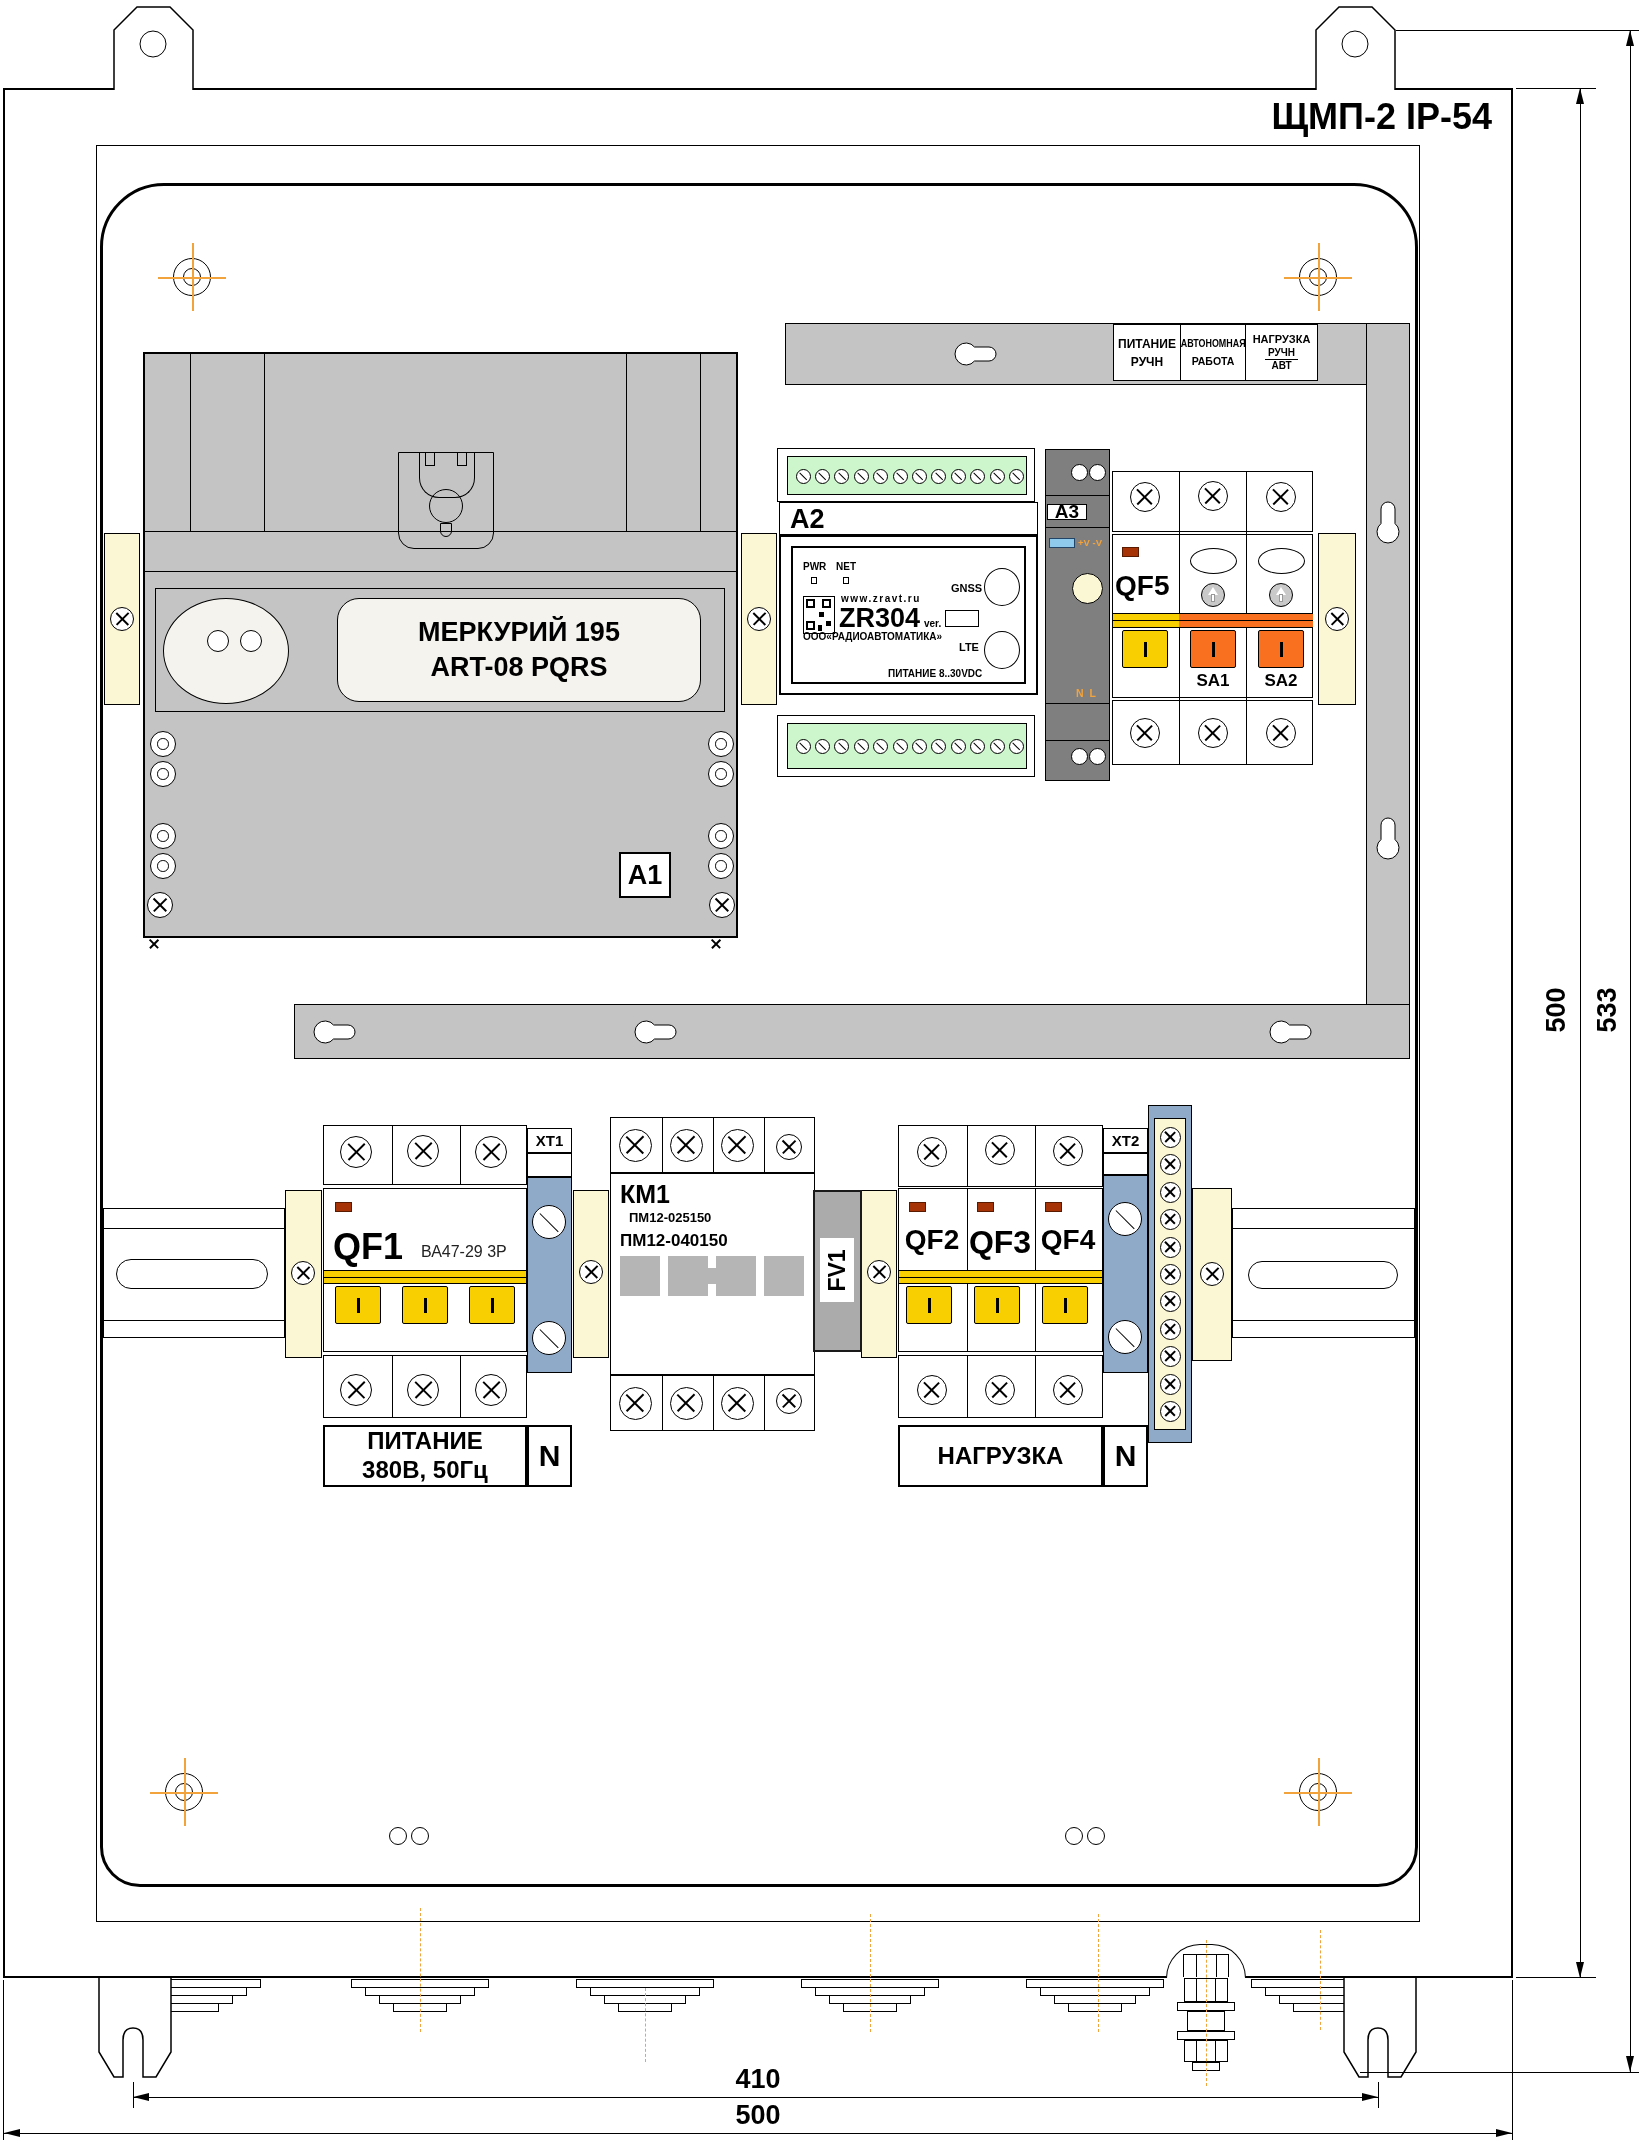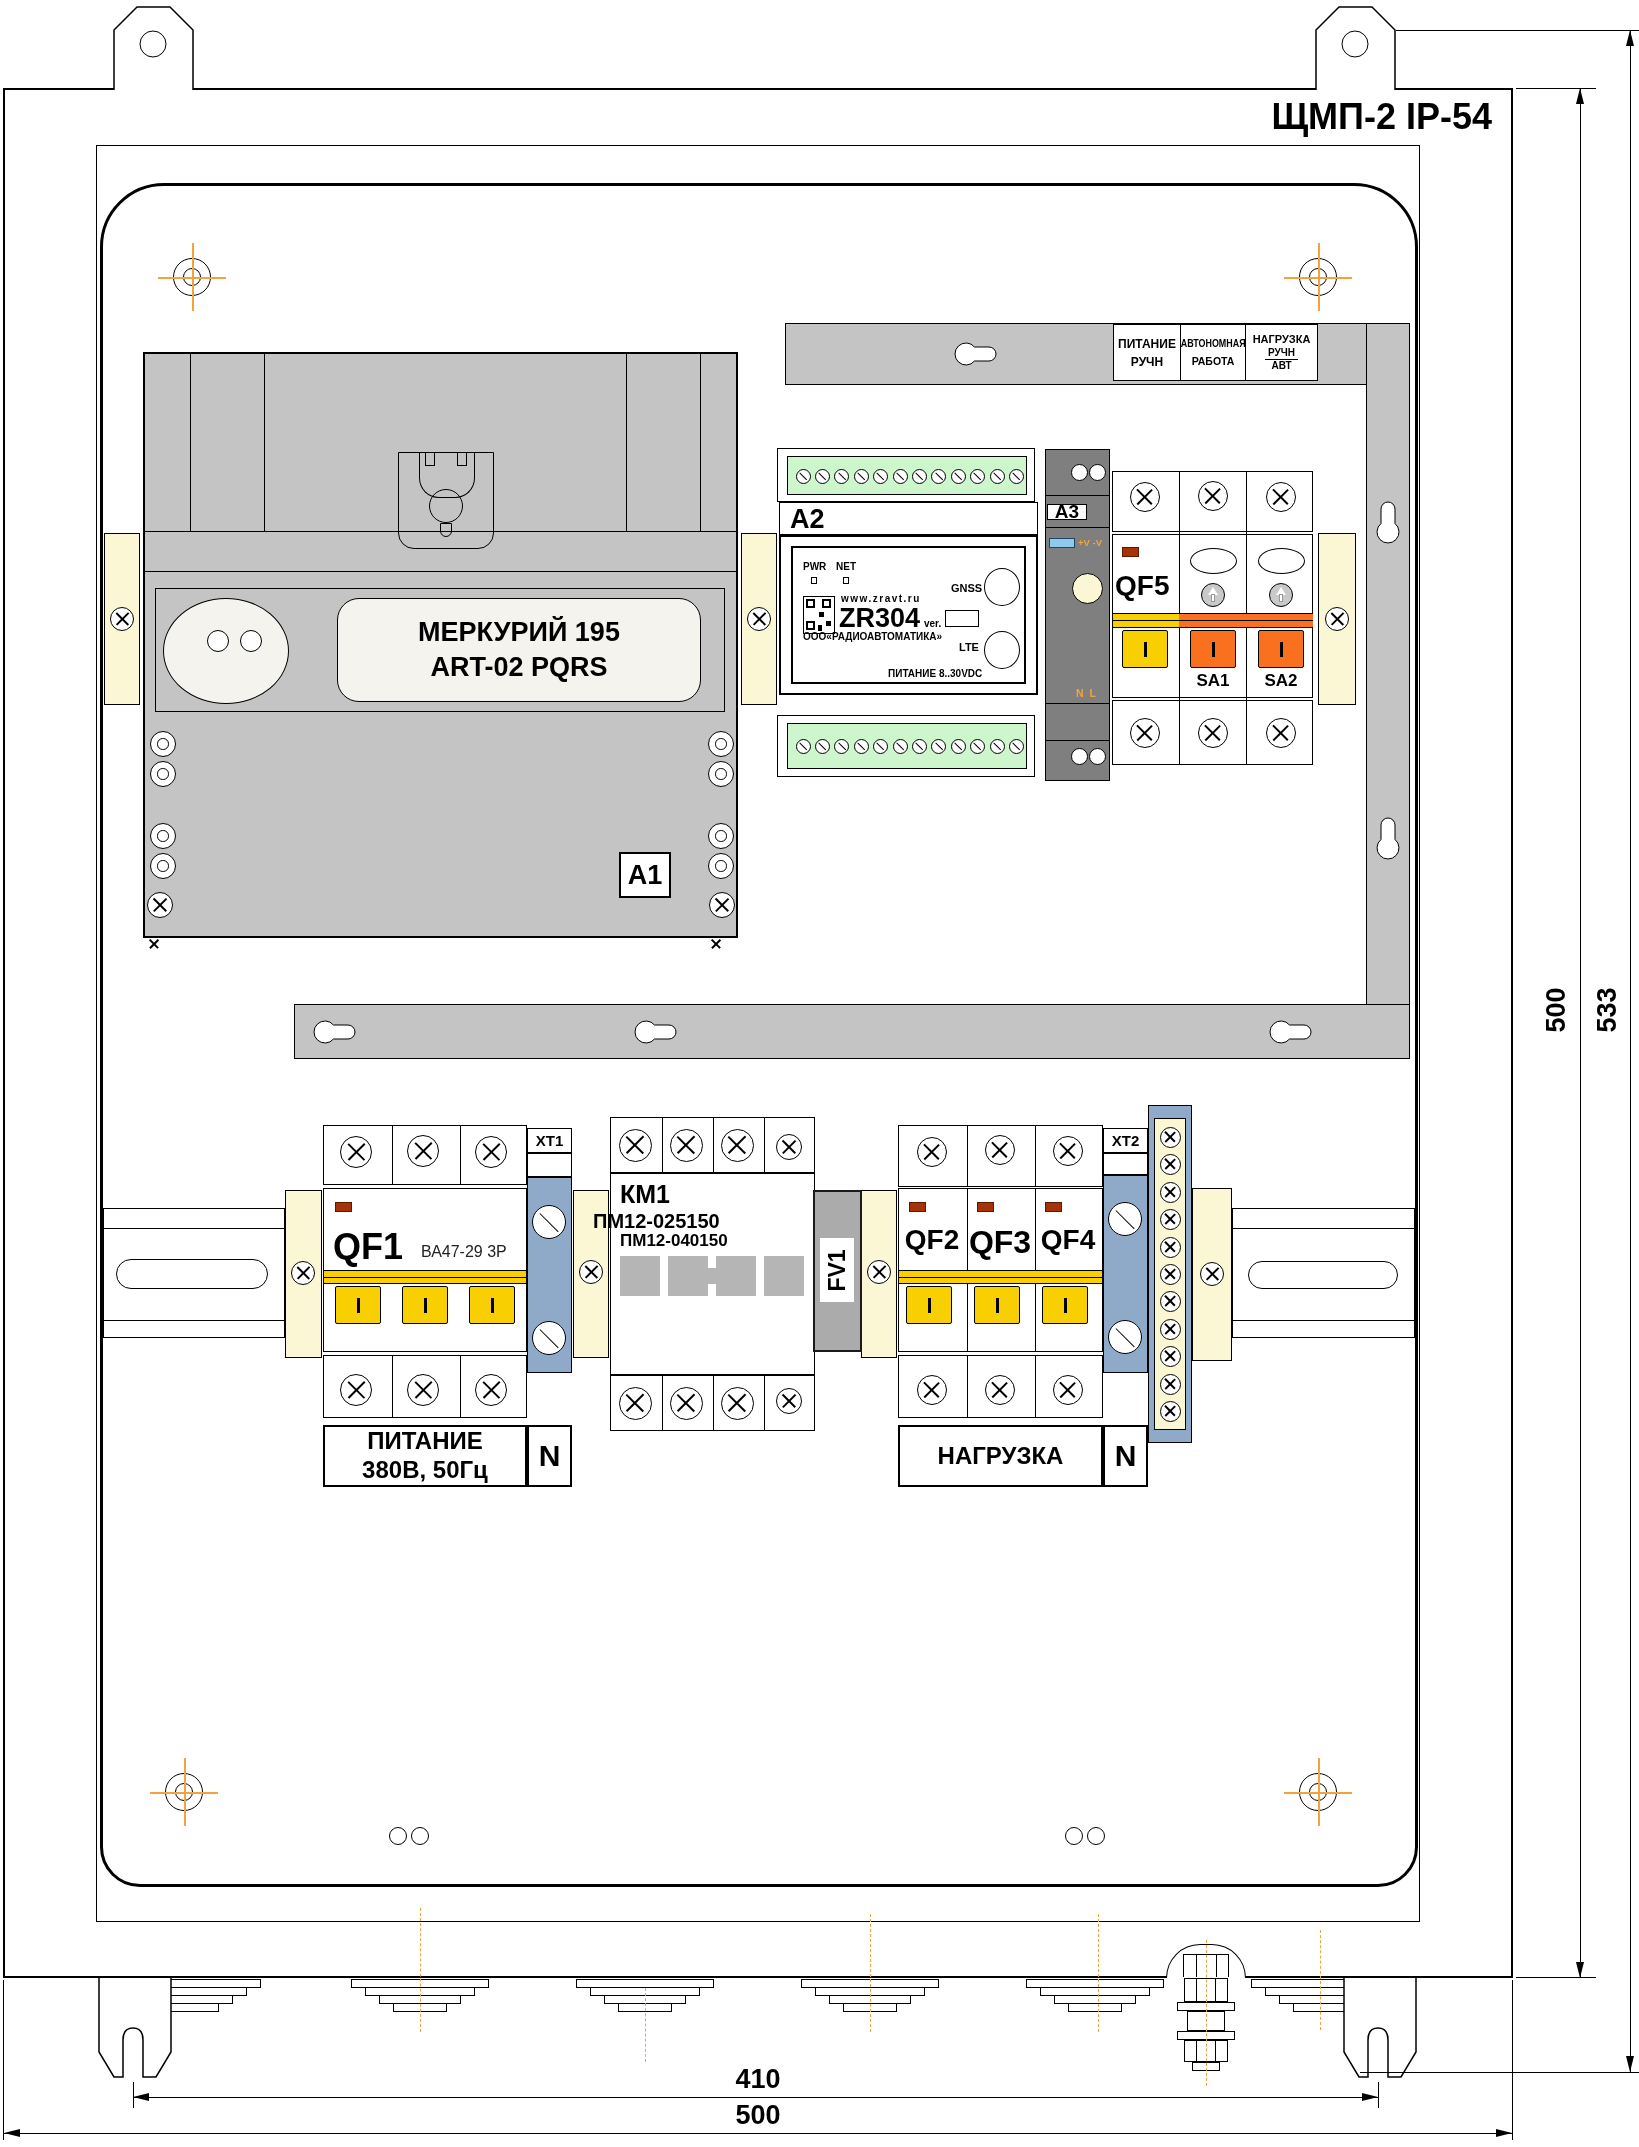--- a/index.html
+++ b/index.html
@@ -141,21 +141,21 @@
     <div class="a" style="left:58px;top:-1px;width:10px;height:14px;border:1px solid #000;border-top:none"></div>
     <div class="a" style="left:30px;top:36px;width:34px;height:34px;border:1px solid #000;border-radius:50%"></div>
     <div class="a" style="left:41px;top:70px;width:12px;height:14px;border:1px solid #000;border-radius:0 0 8px 8px"></div>
   </div>
 
   <div class="bx" style="left:155px;top:588px;width:570px;height:124px;background:#C4C4C4;border-width:1.5px"></div>
   <div class="a" style="left:163px;top:598px;width:126px;height:106px;background:#F4F3EE;border:1px solid #000;border-radius:50%"></div>
   <div class="bx" style="left:337px;top:598px;width:364px;height:104px;background:#F4F3EE;border-radius:22px"></div>
   <div class="a cen bold" style="left:337px;top:598px;width:364px;height:104px;flex-direction:column;font-size:27px;line-height:1.3">
     <span>МЕРКУРИЙ 195</span>
-    <span>ART-02 PQRS</span>
+    <span>ART-08 PQRS</span>
   </div>
   <div class="bx cen bold" style="left:619px;top:852px;width:52px;height:46px;font-size:27px;border-width:2px">
     <span>А1</span>
   </div>
 
   <div class="bx" style="left:777px;top:448px;width:258px;height:54px"></div>
   <div class="bx" style="left:787px;top:456px;width:240px;height:39px;background:#CDF6CD"></div>
   <div class="bx" style="left:779px;top:502px;width:259px;height:33px"></div>
   <div class="a bold" style="left:790px;top:504px;font-size:27px">A2</div>
   <div class="bx b2" style="left:779px;top:535px;width:259px;height:160px"></div>
@@ -279,21 +279,21 @@
   <div class="bx" style="left:527px;top:1153px;width:45px;height:24px"></div>
   <div class="bx" style="left:527px;top:1177px;width:45px;height:196px;background:#8FA9C9"></div>
 
   <div class="bx" style="left:610px;top:1117px;width:205px;height:56px">
     <div class="ln" style="left:51px;top:0;width:1px;height:54px"></div>
     <div class="ln" style="left:102px;top:0;width:1px;height:54px"></div>
     <div class="ln" style="left:153px;top:0;width:1px;height:54px"></div>
   </div>
   <div class="bx" style="left:610px;top:1173px;width:205px;height:202px"></div>
   <div class="a bold" style="left:620px;top:1180px;font-size:25px">КМ1</div>
-  <div class="a bold" style="left:593px;top:1210px;font-size:20px">ПМ12-025150</div>
+  <div class="a bold" style="left:629px;top:1210px;font-size:13px">ПМ12-025150</div>
   <div class="a bold" style="left:620px;top:1231px;font-size:17px">ПМ12-040150</div>
   <div class="a" style="left:620px;top:1256px;width:40px;height:40px;background:#B5B5B5"></div>
   <div class="a" style="left:668px;top:1256px;width:40px;height:40px;background:#B5B5B5"></div>
   <div class="a" style="left:706px;top:1268px;width:14px;height:16px;background:#B5B5B5"></div>
   <div class="a" style="left:716px;top:1256px;width:40px;height:40px;background:#B5B5B5"></div>
   <div class="a" style="left:764px;top:1256px;width:40px;height:40px;background:#B5B5B5"></div>
   <div class="bx" style="left:610px;top:1375px;width:205px;height:56px">
     <div class="ln" style="left:51px;top:0;width:1px;height:54px"></div>
     <div class="ln" style="left:102px;top:0;width:1px;height:54px"></div>
     <div class="ln" style="left:153px;top:0;width:1px;height:54px"></div>

